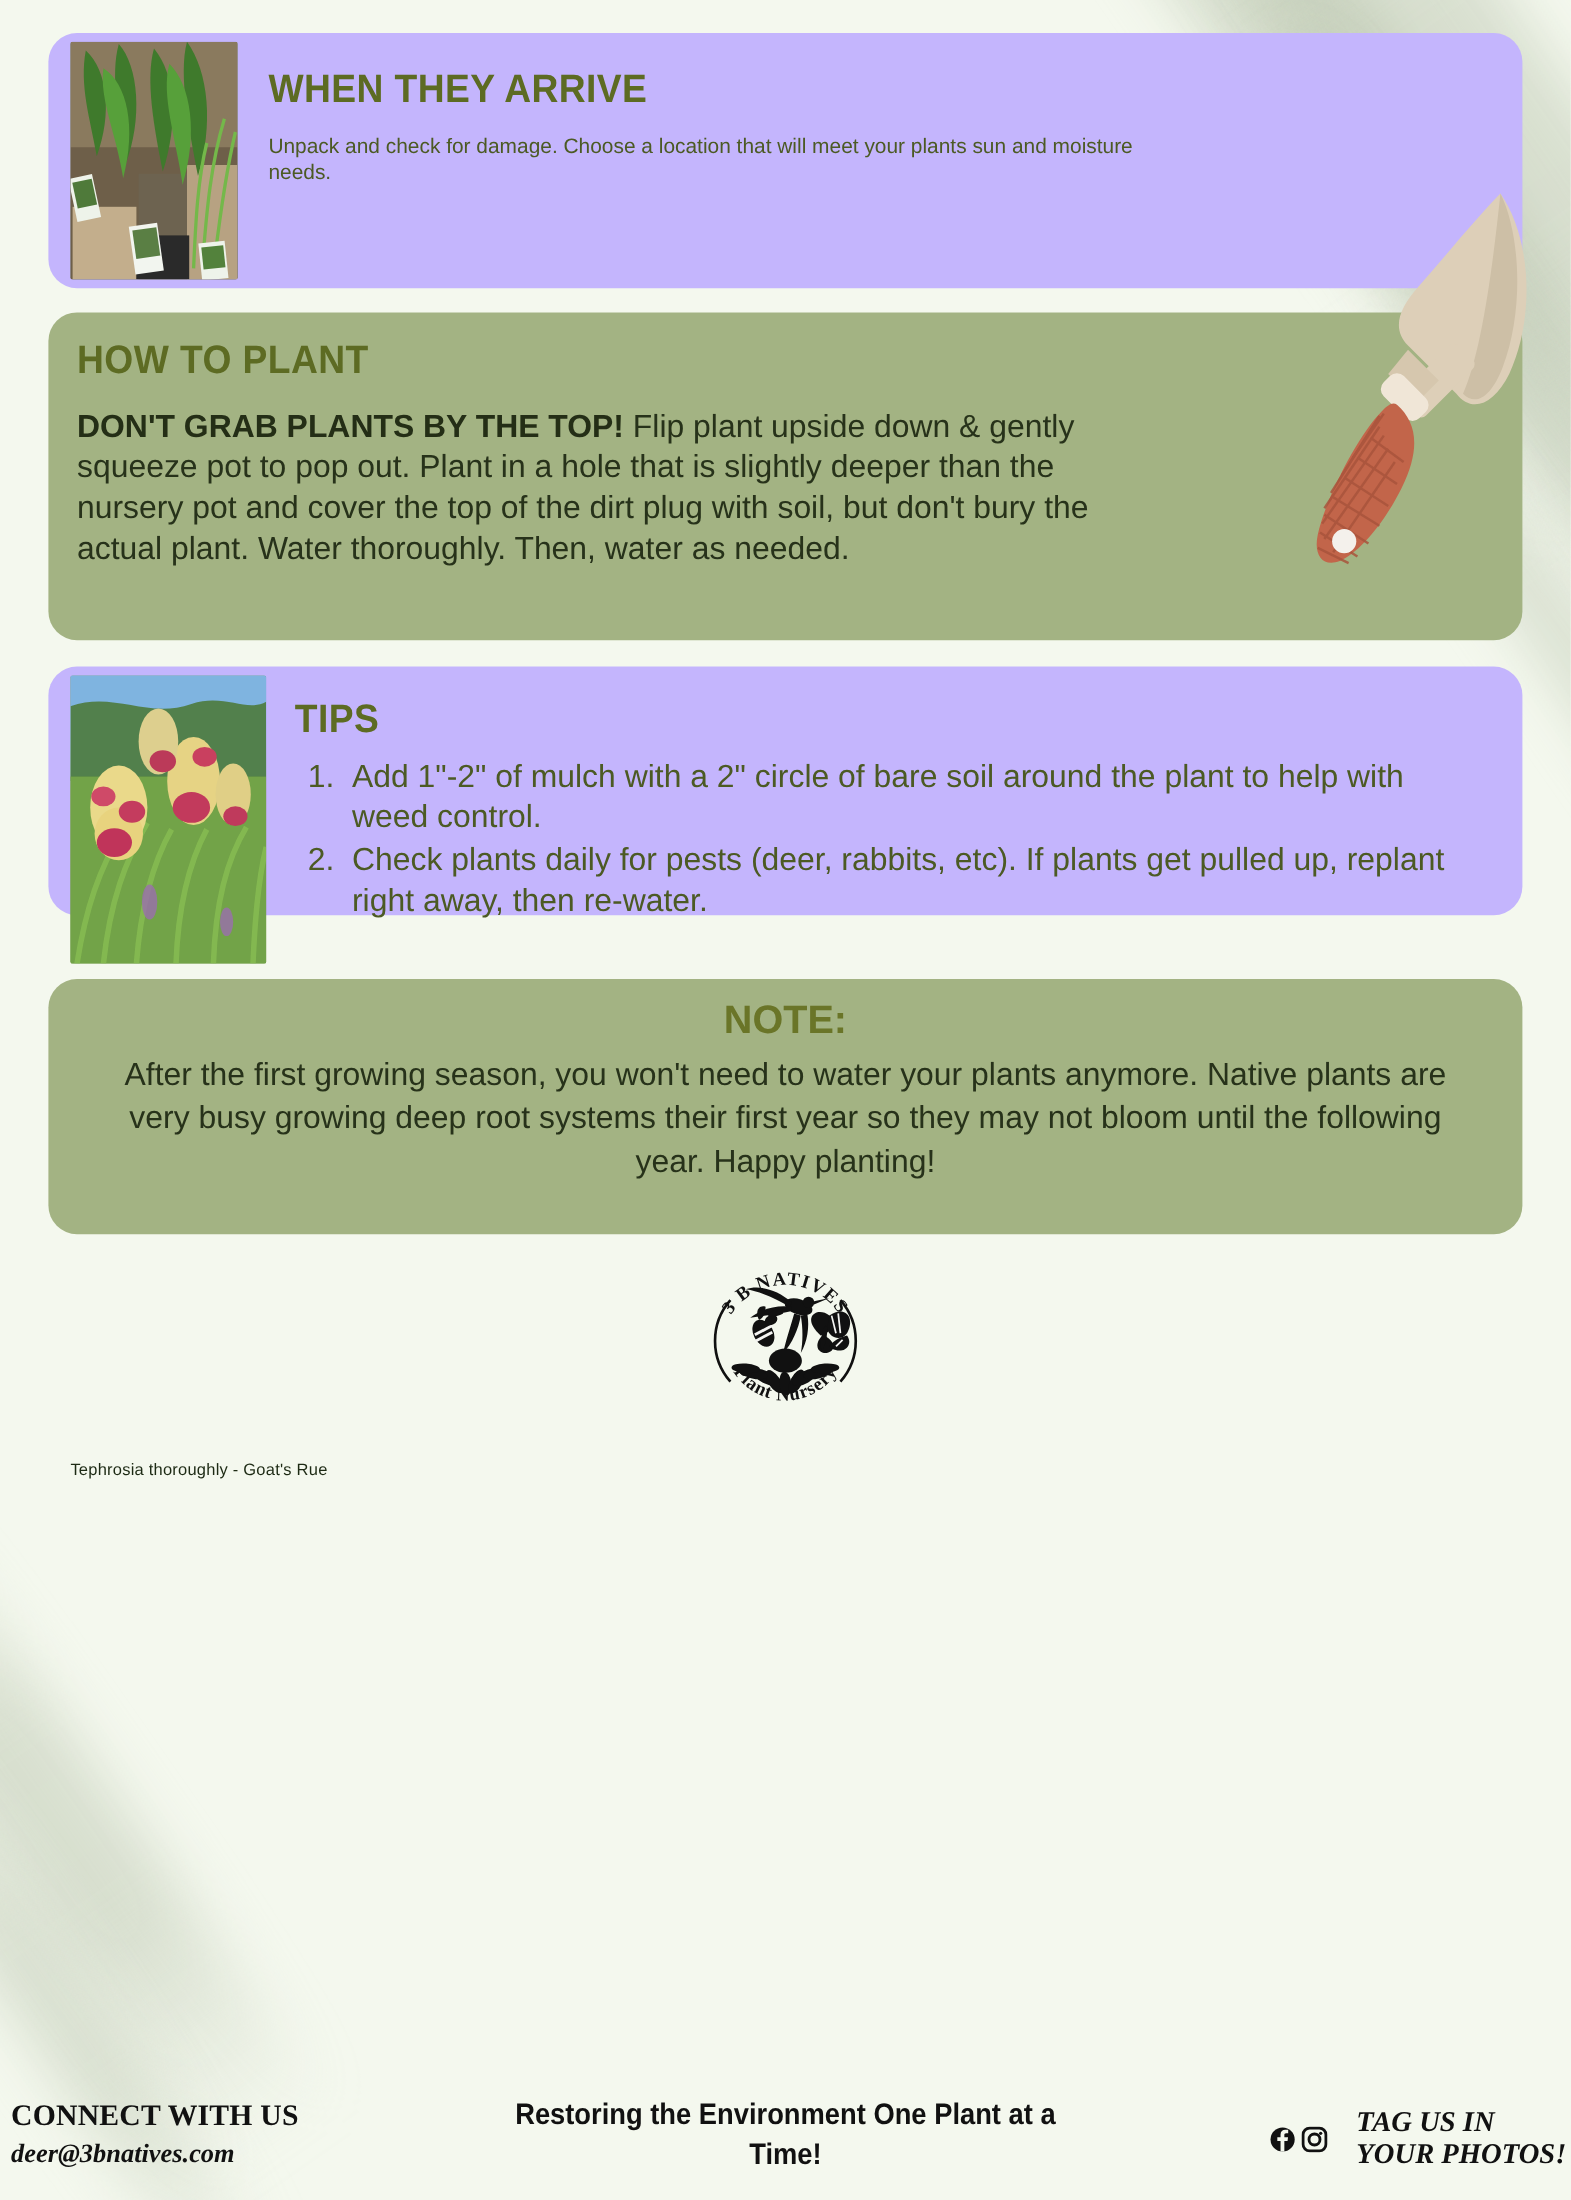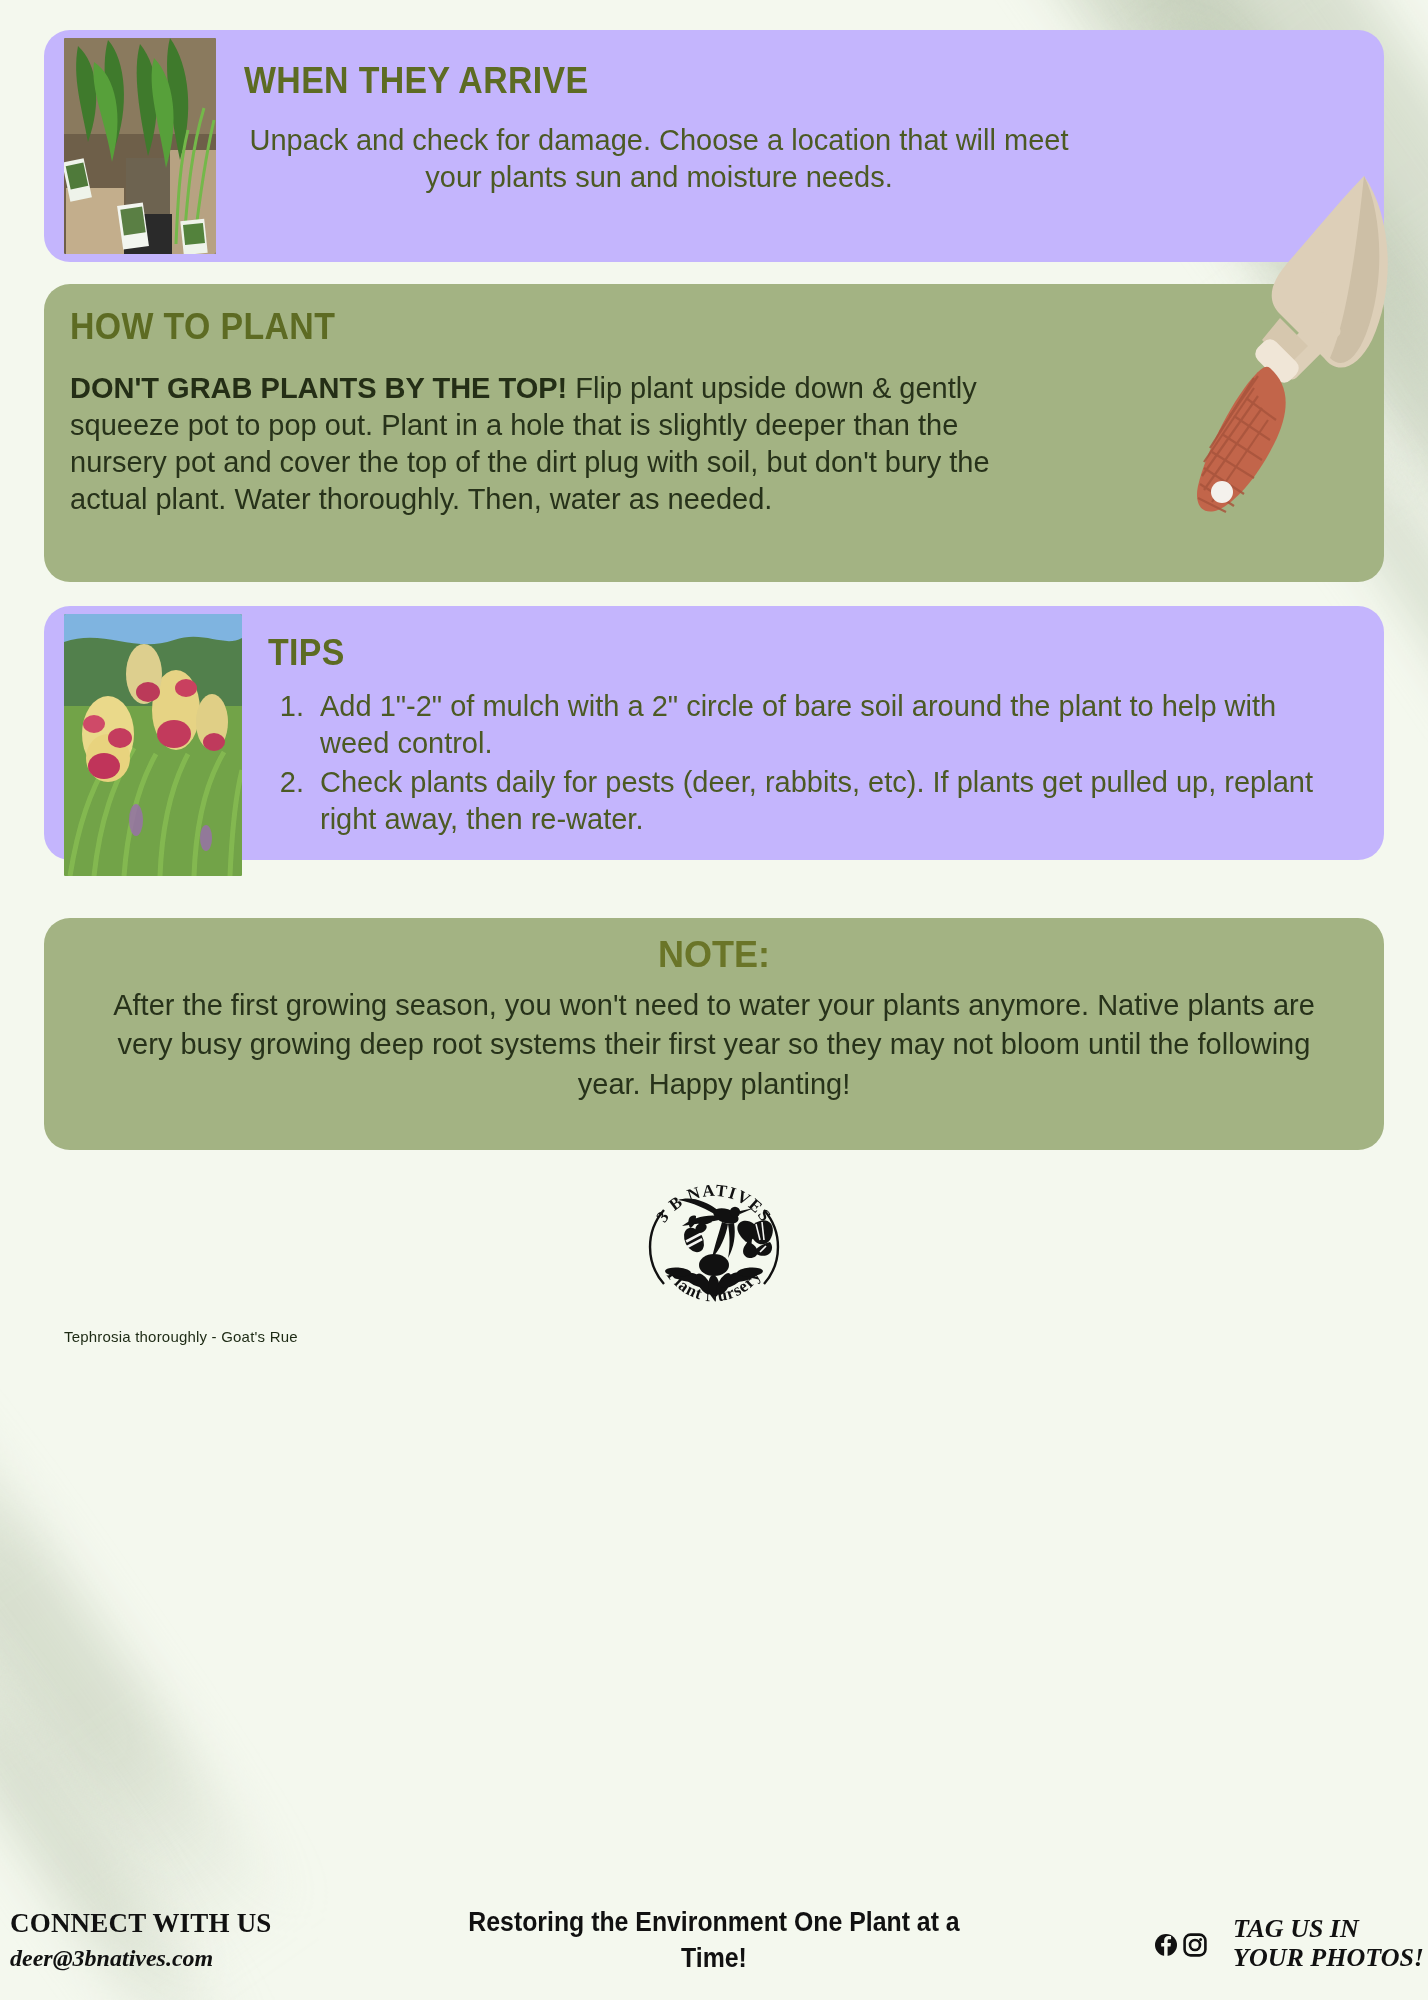--- a/index.html
+++ b/index.html
@@ -111,21 +111,21 @@
     width: 152px;
     height: 216px;
     background:
       linear-gradient(160deg, rgba(0,0,0,0.12), rgba(0,0,0,0) 40%),
       linear-gradient(#6c8c3c, #4e6b2a);
   }
   .arrive-text {
     padding: 22px 34px 0 28px;
   }
   #arrive-title { font-size: 36px; }
-  #arrive-body  { font-size: 29px; margin-top: 20px; max-width: 830px; text-align: center; }
+  #arrive-body  { font-size: 19px; margin-top: 20px; max-width: 830px; }
 
   
   #card-plant {
     height: 298px;
     margin-top: 22px;
     padding: 22px 30px 0 26px;
     position: relative;
   }
   #plant-title { font-size: 36px; color: #5d6b23; }
   #plant-body  { font-size: 29px; margin-top: 22px; max-width: 930px; }
@@ -137,21 +137,21 @@
     right: -22px;
     top: -112px;
     width: 210px;
     height: 400px;
     z-index: 4;
     pointer-events: none;
   }
 
   
   #card-tips {
-    height: 254px;
+    height: 226px;
     margin-top: 24px;
     display: flex;
     align-items: flex-start;
     padding: 8px 8px 8px 20px;
   }
   #photo-flower {
     width: 178px;
     height: 262px;
     background:
       linear-gradient(180deg, #84b3df 0%, #84b3df 16%, #7ea356 40%, #6d9a42 100%);

